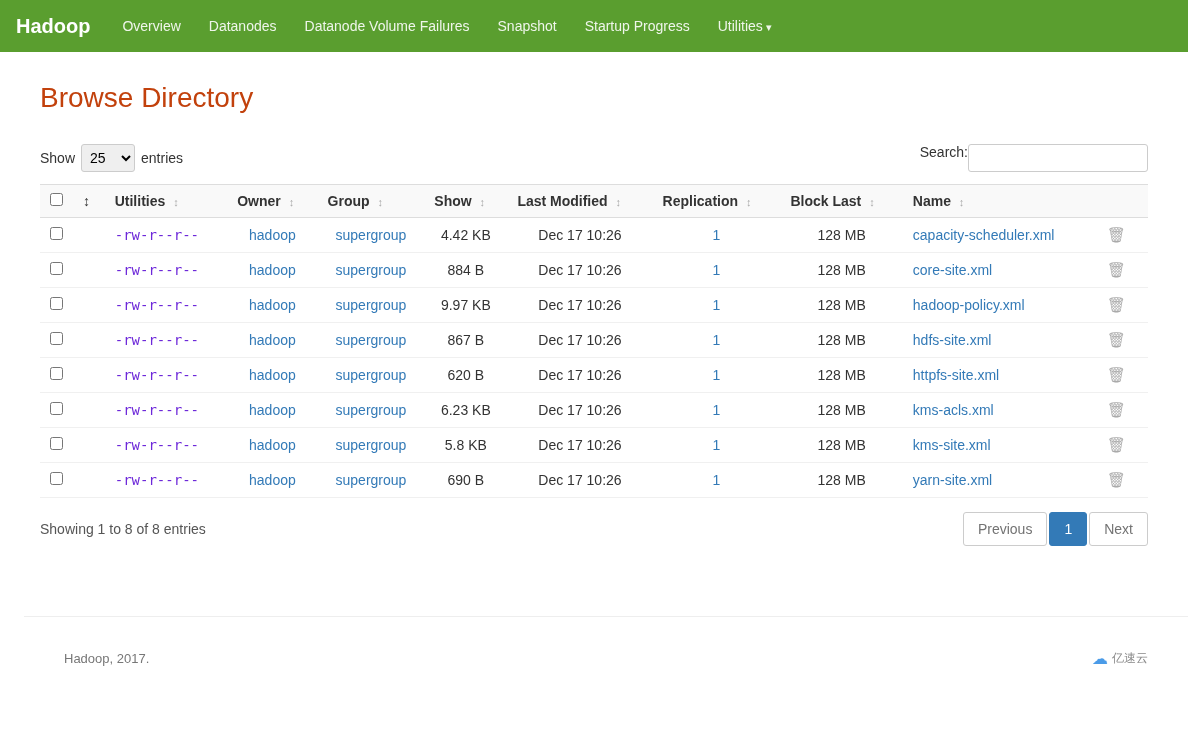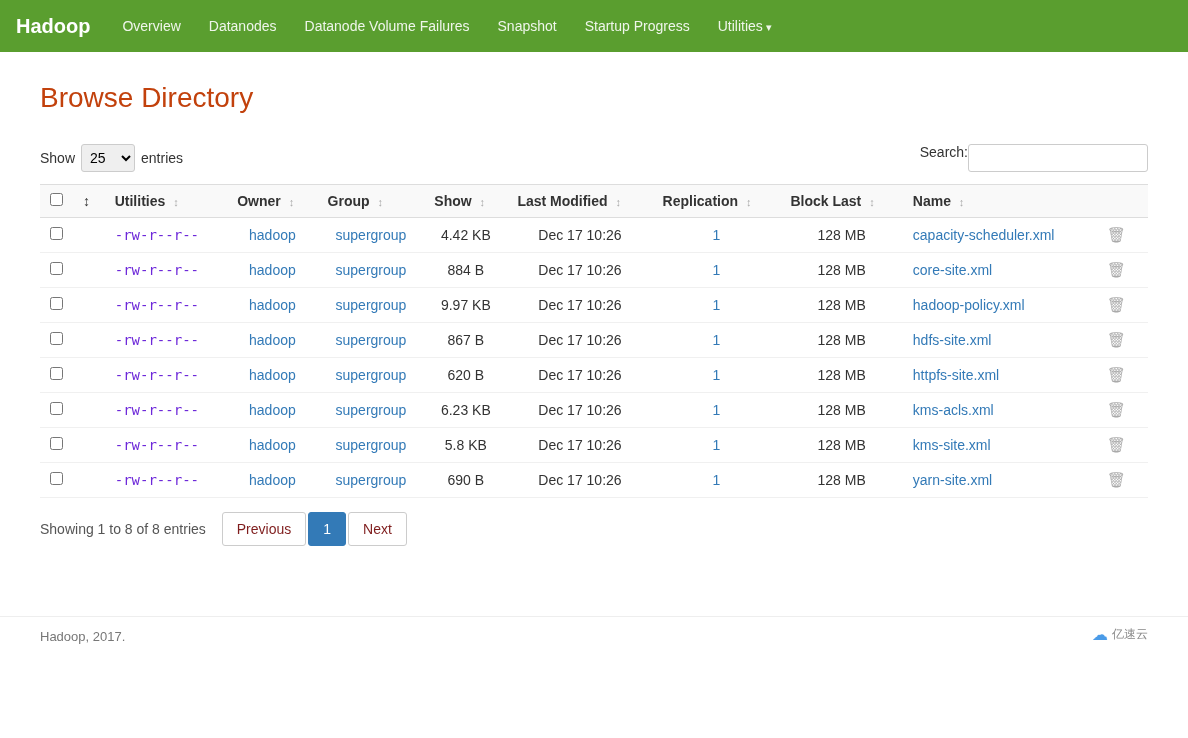--- a/index.html
+++ b/index.html
@@ -162,57 +162,58 @@
       padding: 0 4px;
     }
 
     
     .col-check { width: 30px; }
 
     
     .footer-row {
       display: flex;
       align-items: center;
+      justify-content: space-between;
       margin-top: 14px;
-      gap: 16px;
     }
     .showing-text { font-size: 14px; color: #555; }
 
     
     .pagination {
       display: flex;
       align-items: center;
       gap: 2px;
     }
     .page-btn {
       height: 34px;
       padding: 0 14px;
       border: 1px solid #ccc;
       background: #fff;
       cursor: pointer;
       font-size: 14px;
-      color: #7f1d1d;
+      color: #737373;
       border-radius: 3px;
     }
     .page-btn.active {
       background: #337ab7;
       color: #fff;
       border-color: #337ab7;
     }
 
     
     .page-footer {
       margin-top: 40px;
-      padding: 8px 40px;
+      padding: 32px 40px;
       font-size: 13px;
       color: #777;
       border-top: 1px solid #eee;
       display: flex;
       justify-content: space-between;
-      align-items: flex-end;
+      align-items: center;
+      margin-left: 24px;
     }
     .footer-logo {
       font-size: 12px;
       color: #888;
       display: flex;
       align-items: center;
       gap: 4px;
     }
     .footer-logo .cloud-icon { color: #4a9be8; font-size: 16px; }
   </style>

